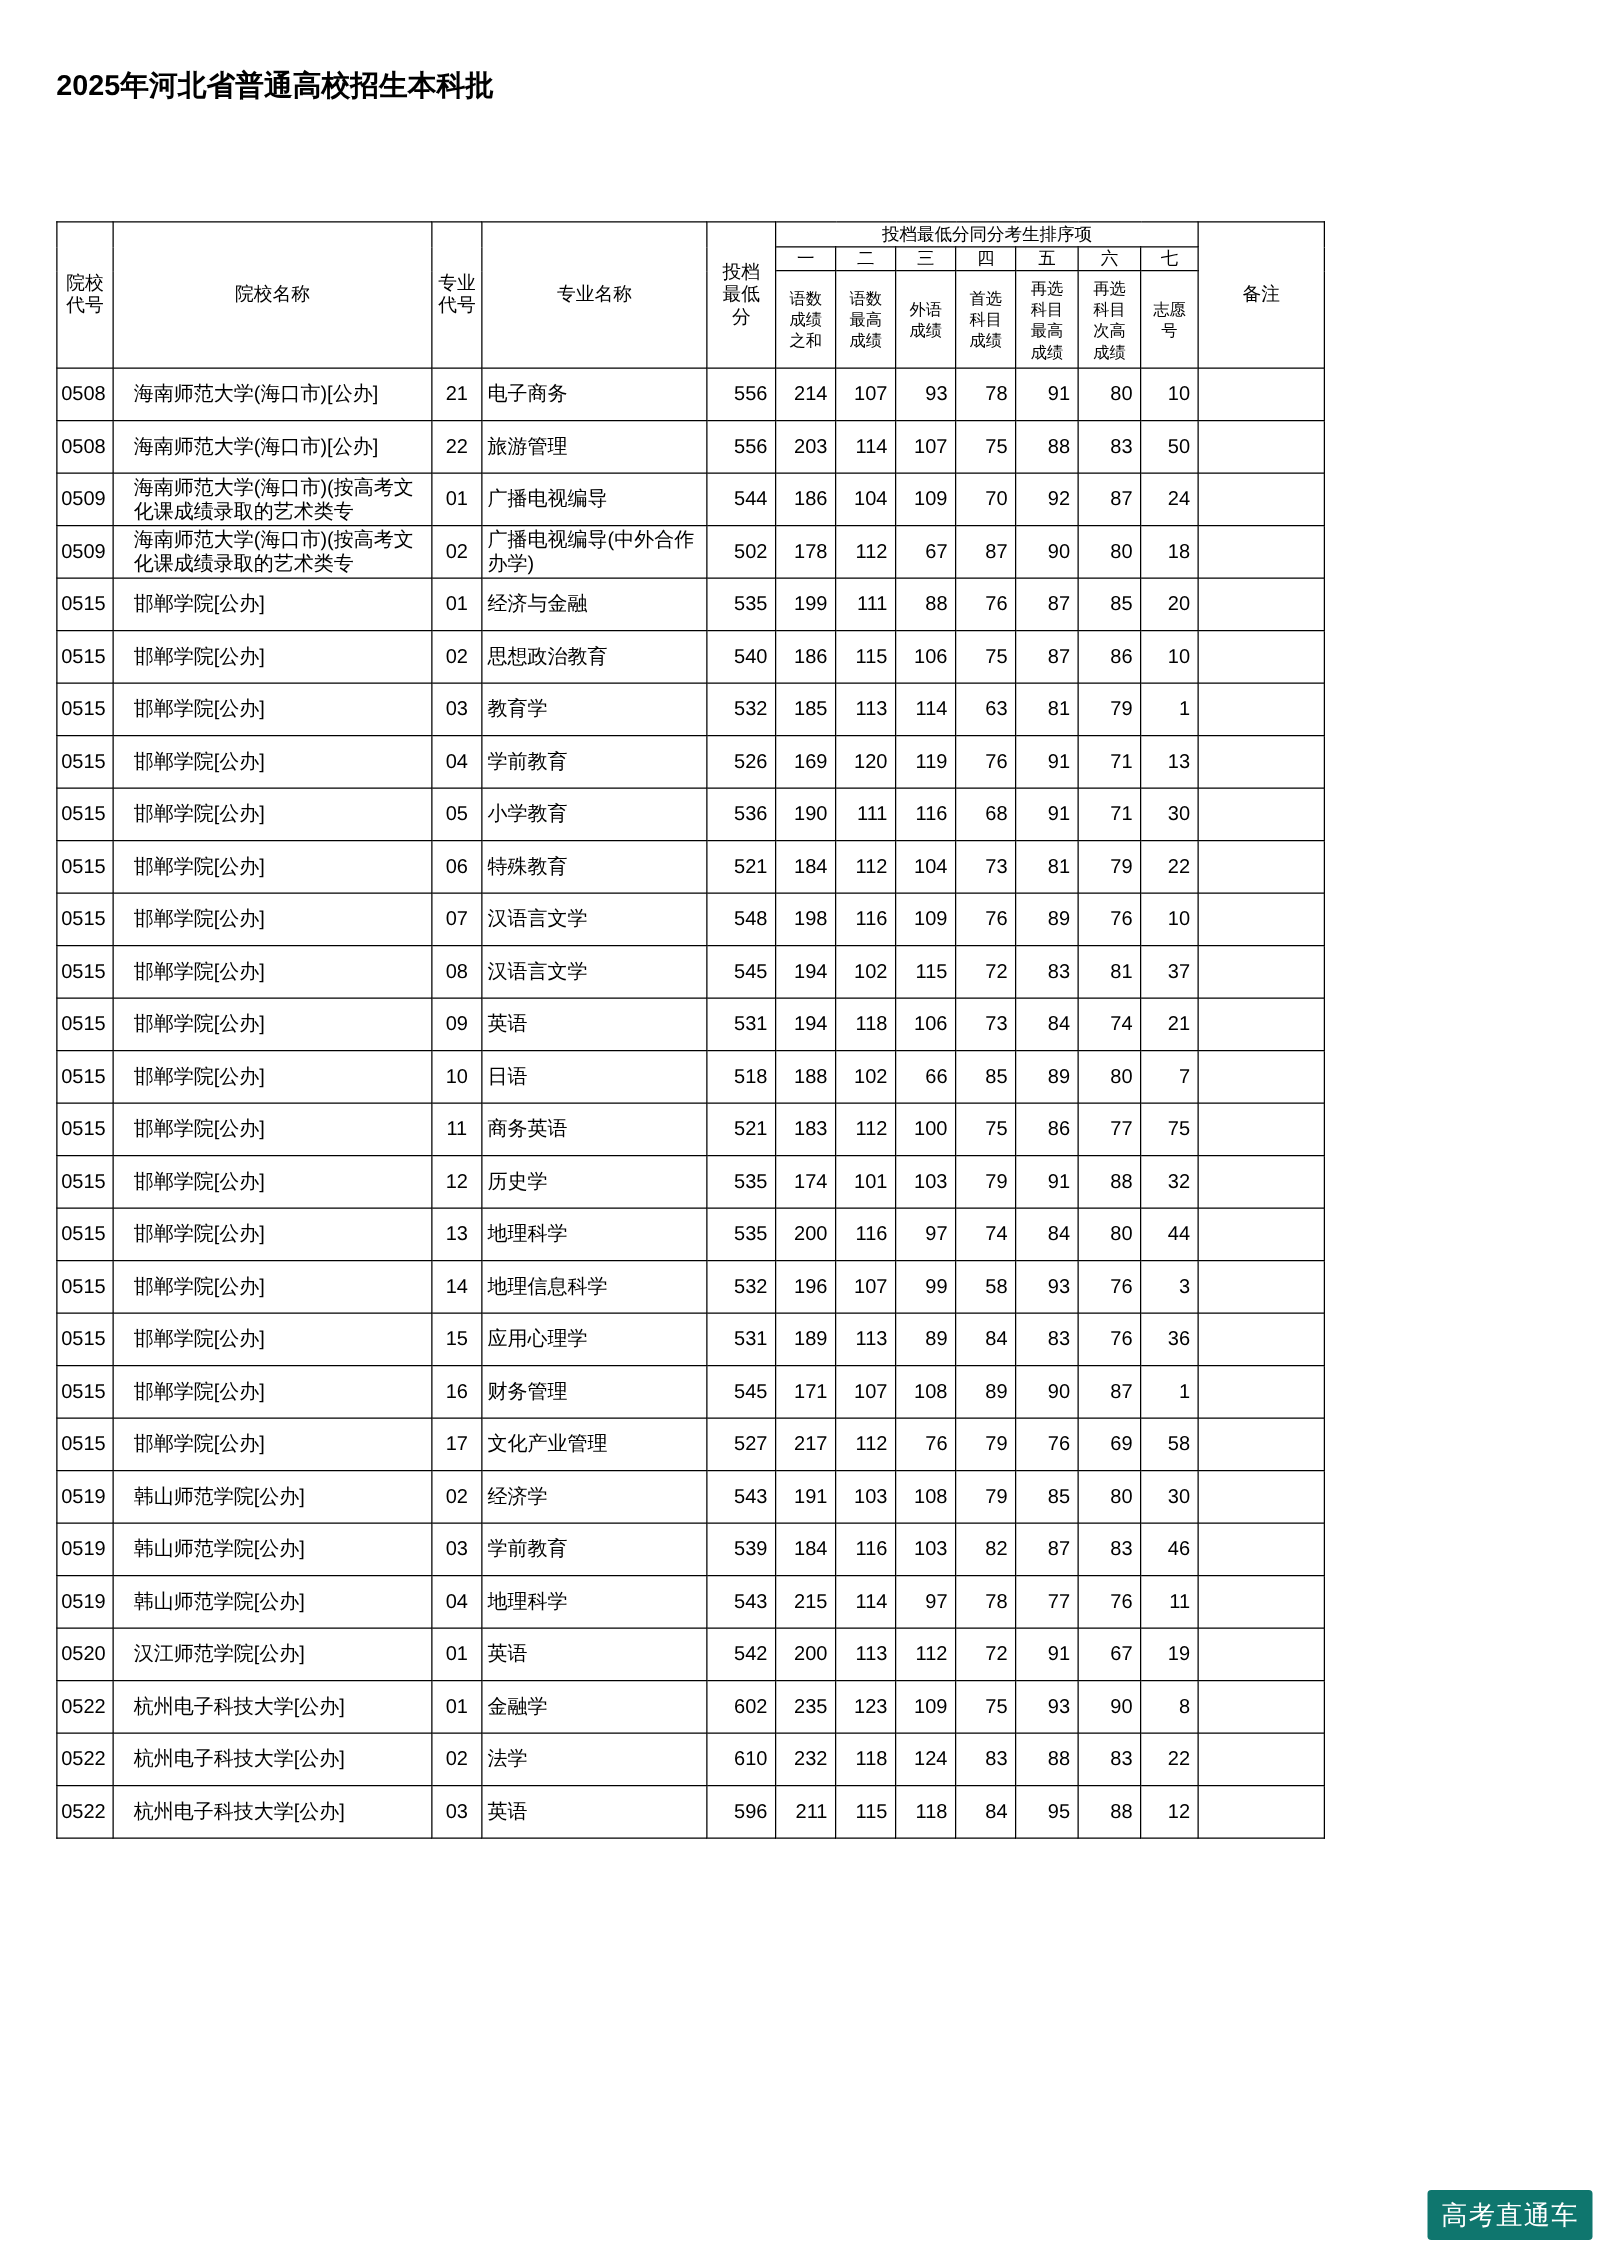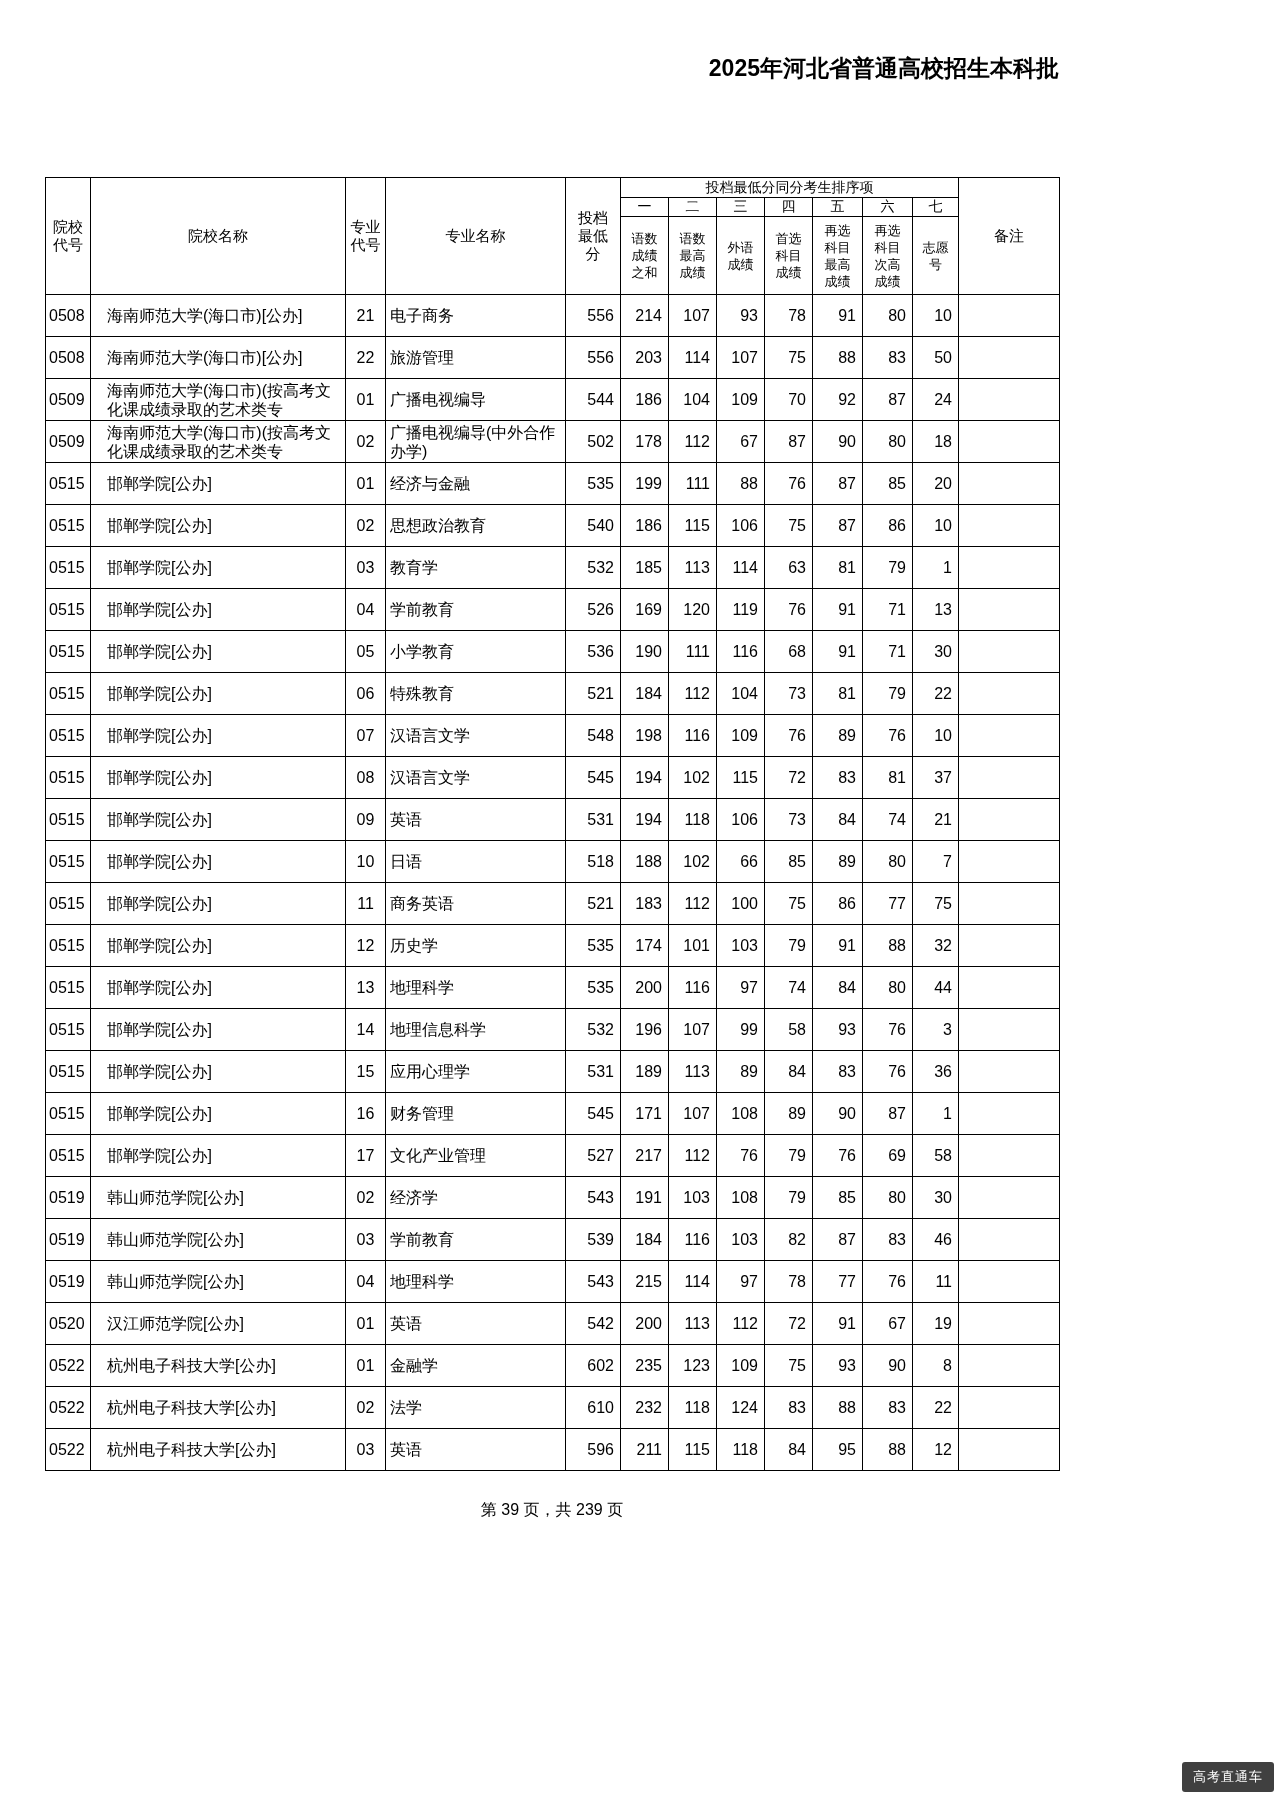--- a/index.html
+++ b/index.html
@@ -5,21 +5,21 @@
   * { box-sizing: border-box; }
   html, body { margin: 0; padding: 0; }
   body {
     width: 1280px; height: 1810px;
     position: relative;
     background: #ffffff;
     color: #000000;
     font-family: "Liberation Sans", "DejaVu Sans", sans-serif;
   }
   .sheet { position: absolute; left: 45px; top: 0; width: 1014px; }
-  .title-block { padding-top: 52px; text-align: right; font-size: 23px; font-weight: bold; line-height: 32px; }
+  .title-block { padding-top: 52px; text-align: left; font-size: 23px; font-weight: bold; line-height: 32px; }
   .labels { position: absolute; top: 139px; left: 0; width: 100%; height: 30px; font-size: 21px; font-weight: bold; }
   .label-left  { position: absolute; left: 2px; top: 0; }
   .label-right { position: absolute; left: 575px; top: 0; }
 
   table.main { position: absolute; top: 177px; left: 0; width: 1014px; border-collapse: collapse; table-layout: fixed; }
   th, td { border: 1px solid #000; padding: 0; overflow: hidden; vertical-align: middle; }
   th { font-weight: normal; text-align: center; white-space: pre-line; }
 
   tr.hrow1 { height: 20px; }
   tr.hrow2 { height: 18px; }
@@ -34,22 +34,22 @@
   td.c-code   { text-align: left; padding-left: 3px; margin-left: 17px; }
   td.c-name   { text-align: left; padding-left: 16px; line-height: 19px; word-break: break-all; }
   td.c-mcode  { text-align: center; }
   td.c-mname  { text-align: left; padding-left: 4px; line-height: 19px; word-break: break-all; }
   td.c-num    { text-align: right; padding-right: 6px; }
   td.c-remark { }
 
   .footer { position: absolute; top: 1500px; left: 0; width: 100%; text-align: center; font-size: 16px; }
   .watermark {
     position: absolute; right: 6px; bottom: 18px;
-    background: #404040; color: #ffffff;
-    font-size: 13px; padding: 6px 11px; border-radius: 3px;
+    background: #0f766e; color: #ffffff;
+    font-size: 21px; padding: 6px 11px; border-radius: 3px;
     letter-spacing: 1px;
   }
 </style>
 </head>
 <body>
 
 <div class="sheet">
 
   <div class="title-block">
     <div>2025年河北省普通高校招生本科批</div>
@@ -536,16 +536,15 @@
           <td class="c-num">118</td>
           <td class="c-num">84</td>
           <td class="c-num">95</td>
           <td class="c-num">88</td>
           <td class="c-num">12</td>
           <td class="c-remark"></td>
         </tr>
       </tbody>
   </table>
 
-  <div class="footer">第 39 页，共 239 页</div>
 </div>
 
 <div class="watermark">高考直通车</div>
 
 </body></html>

